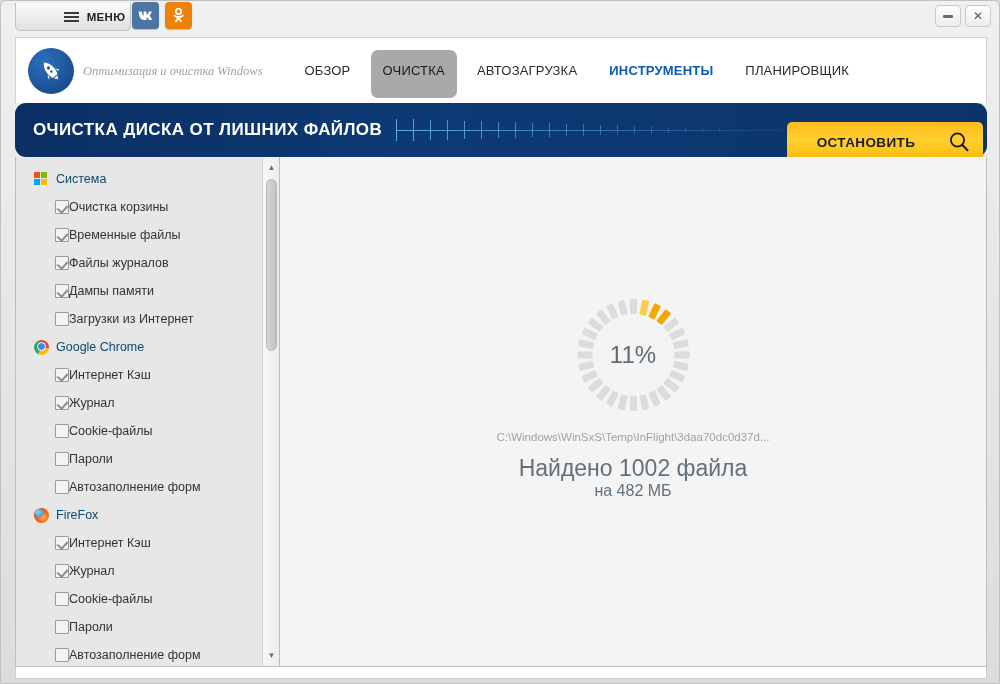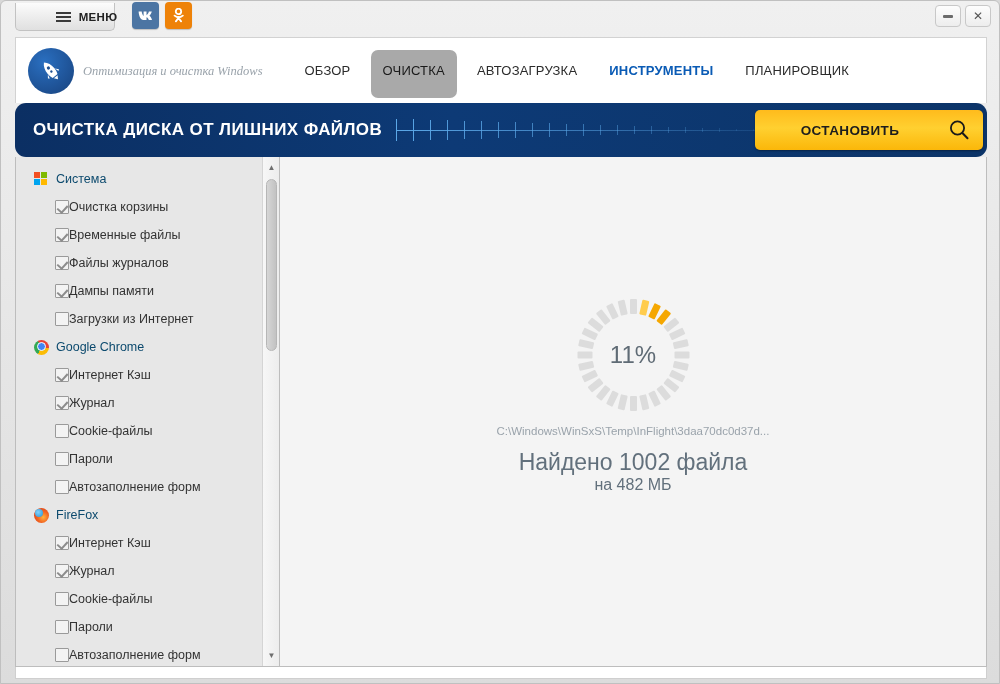--- a/index.html
+++ b/index.html
@@ -18,21 +18,21 @@
     border: 1px solid #c0c0c0;
     border-radius: 6px 6px 0 0;
   }
 
   
   .titlebar {
     position: absolute; left: 0; top: 0; width: 1000px; height: 36px;
   }
   .menu-btn {
     position: absolute; left: 14px; top: 2px;
-    width: 100px; height: 28px;
+    width: 116px; height: 28px;
     background: linear-gradient(#fcfcfc, #ececec 55%, #e0e0e0);
     border: 1px solid #c2c2c2; border-top: none;
     border-radius: 0 0 5px 5px;
     display: flex; align-items: center; justify-content: center; gap: 8px;
     cursor: pointer;
     padding-left: 43px;
   }
   .hamburger { display: flex; flex-direction: column; gap: 2px; }
   .hamburger i { display: block; width: 15px; height: 2px; background: #3a3a3a; }
   .menu-label { font-size: 11.5px; font-weight: bold; color: #222; letter-spacing: .3px; }
@@ -118,22 +118,22 @@
   .ticks { position: relative; margin-left: 14px; width: 390px; height: 26px; }
   .ticks .baseline {
     position: absolute; left: 0; top: 13px; width: 100%; height: 1px;
     background: linear-gradient(90deg, #5ba8e8, rgba(91,168,232,.08));
   }
   .ticks i {
     position: absolute; top: 0; width: 1px; background: #5ba8e8;
   }
 
   .stopbtn {
-    position: absolute; right: 16px; top: 109px;
-    width: 228px; height: 40px;
+    position: absolute; right: 16px; top: 121px;
+    width: 196px; height: 40px;
     background: linear-gradient(#ffbb1c, #ffd030 45%, #fbb709);
     border-radius: 5px;
     display: flex; align-items: center; cursor: pointer;
     box-shadow: 0 1px 2px rgba(0,0,0,.35);
   }
   .stopbtn .lbl {
     flex: 1; text-align: center; font-size: 13.5px; font-weight: bold;
     color: #1d1d1d; letter-spacing: .4px; padding-left: 10px;
   }
   .stopbtn .mag {
@@ -237,21 +237,21 @@
     width: 7px; height: 15px; margin-left: -3.5px;
     background: #dcdcdc; border-radius: 1px;
     transform-origin: 3.5px 56px;
   }
   .pct {
     position: absolute; left: 0; top: 0; width: 112px; height: 112px;
     display: flex; align-items: center; justify-content: center;
     font-size: 24px; color: #5f6b75;
   }
   .path {
-    margin-top: 14px; font-size: 11.5px; color: #9aa3ab;
+    margin-top: 20px; font-size: 11.5px; color: #9aa3ab;
     font-family: "Liberation Sans", sans-serif;
   }
   .found { margin-top: 12px; font-size: 23px; color: #62707c; }
   .size { font-size: 16px; color: #62707c; }
 
   .footer {
     position: absolute; left: 14px; top: 666px; width: 972px; height: 12px;
     background: #fff; border: 1px solid #cfcfcf; border-top: none;
   }
 </style>

